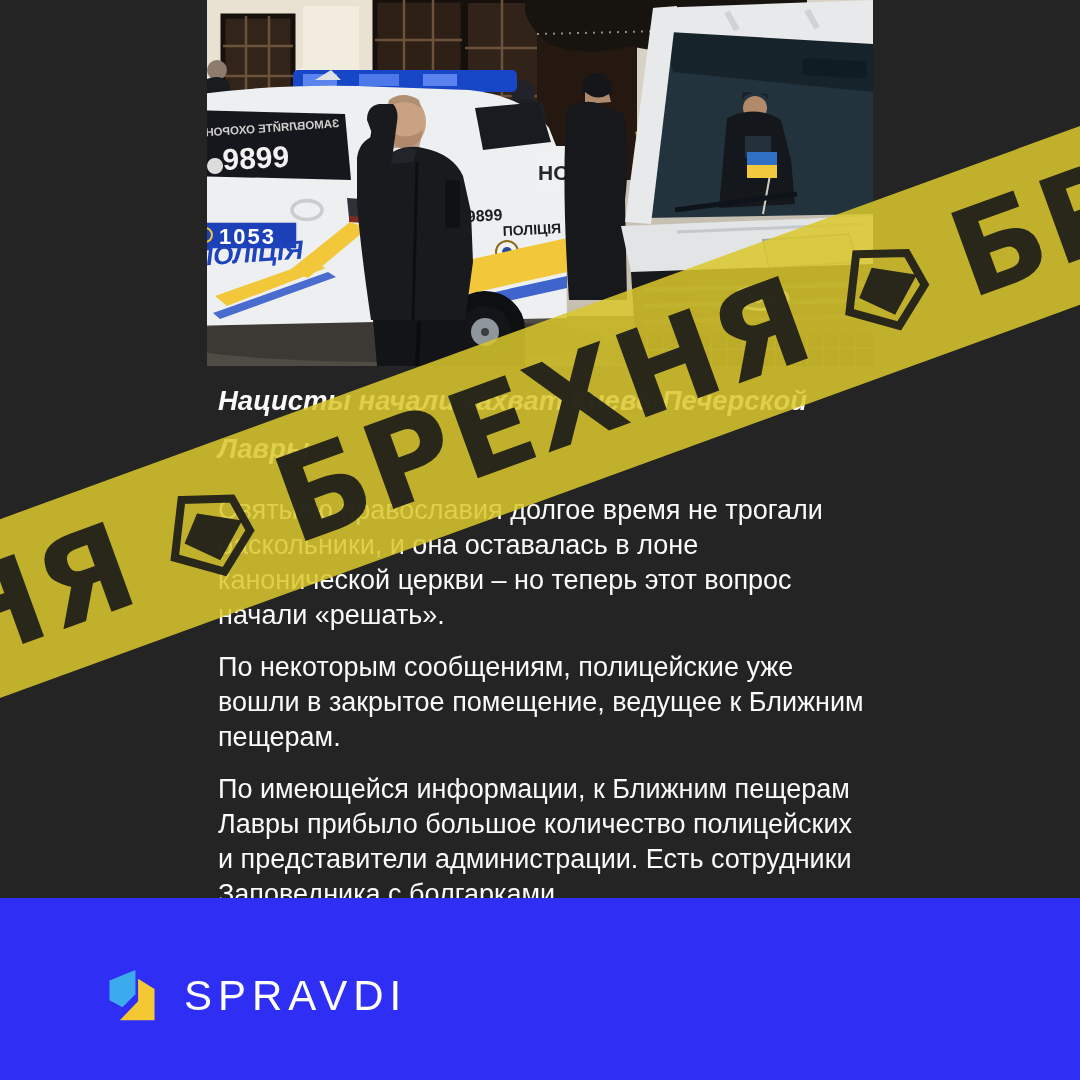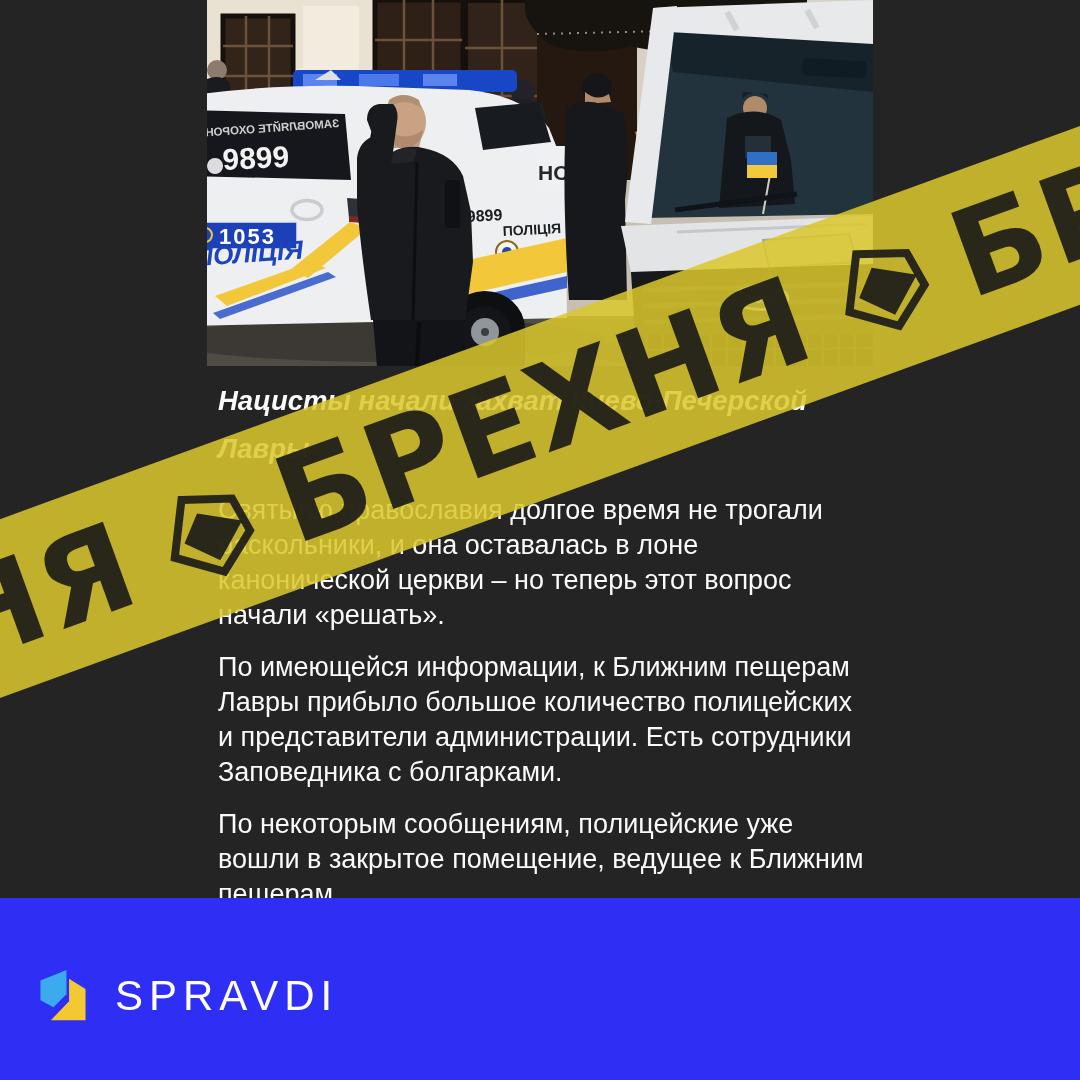--- a/index.html
+++ b/index.html
@@ -28,21 +28,21 @@
   .band .inner{display:flex;align-items:center;gap:30px;transform:translateX(-50px);}
   .band span{
     font-family:"DejaVu Sans","Liberation Sans",sans-serif;
     font-weight:800;font-size:120px;letter-spacing:2px;white-space:nowrap;line-height:1;
   }
   .band svg{width:100px;height:100px;flex:0 0 auto;}
   
   .footer{
     position:absolute;left:0;bottom:0;width:1080px;height:182px;z-index:5;
     background:var(--footer-blue,#2e2ef5);
-    display:flex;align-items:center;padding-left:37px;box-sizing:border-box;
+    display:flex;align-items:center;padding-left:106px;box-sizing:border-box;
   }
   .footer .mark{width:52px;height:58px;margin-top:14px;}
   .footer .brand{
     margin-left:26px;margin-top:14px;color:#fff;font-size:42px;font-weight:500;
     letter-spacing:6px;
   }
 </style>
 </head>
 <body>
 
@@ -210,22 +210,22 @@
             <line x1="648" y1="334" x2="648" y2="366"></line>
           <line x1="430" y1="350" x2="666" y2="348"></line>
         </g>
       </g>
     </svg>
   </div>
 
   <main class="article">
     <h1>Нацисты начали захват Киево-Печерской Лавры</h1>
     <p><strong>Святыню православия</strong><span> долгое время не трогали раскольники, и она оставалась в лоне канонической церкви – но </span><strong>теперь этот вопрос начали «решать».</strong></p>
+    <p><span>По некоторым сообщениям, полицейские </span><strong>уже вошли в закрытое помещение, ведущее к Ближним пещерам.</strong></p>
     <p><span>По имеющейся информации, к </span><strong>Ближним пещерам Лавры</strong><span> прибыло большое количество </span><strong>полицейских и представители администрации.</strong><span> Есть </span><strong>сотрудники Заповедника с болгарками.</strong></p>
-    <p><span>По некоторым сообщениям, полицейские </span><strong>уже вошли в закрытое помещение, ведущее к Ближним пещерам.</strong></p>
     <p><strong>Рейдерский захват церквей продолжается. И сейчас раскольники ударили по сердцу православной церкви на Украине.</strong></p>
   </main>
 
   <div class="band">
     <div class="inner">
       <span>ХНЯ</span>
       <svg viewBox="0 0 100 100">
         <path d="M38,10 L86,26 L92,62 L54,92 L12,62 Z" fill="none" stroke="currentColor" stroke-width="8"></path>
         <path d="M48,28 L88,50 L54,80 L26,52 Z" fill="currentColor"></path>
       </svg>

